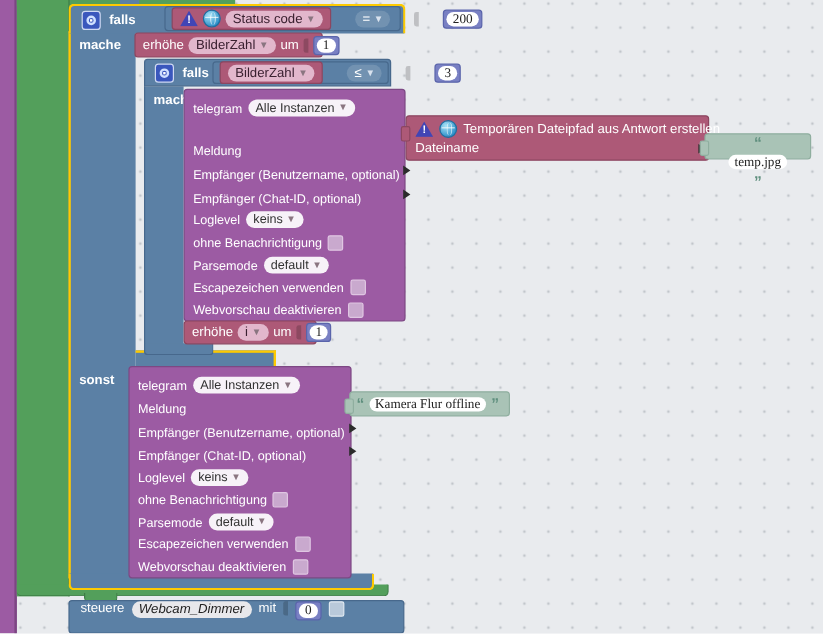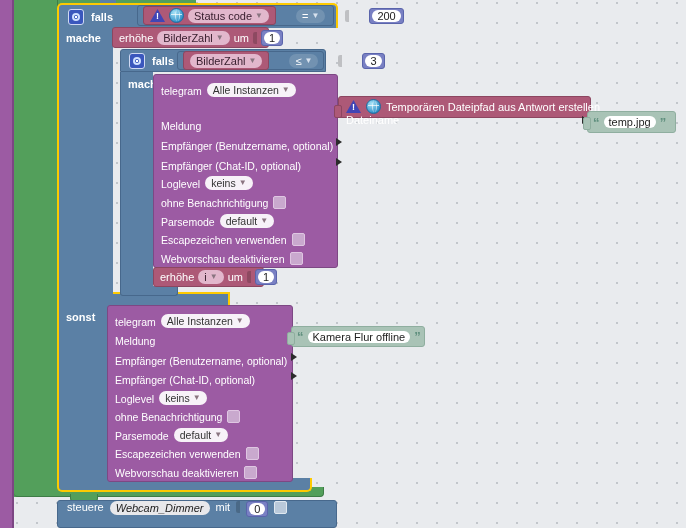--- a/index.html
+++ b/index.html
@@ -41,52 +41,52 @@
   .cmp1{left:137px;top:5px;width:197px;height:21px;}
   .cmp2{left:177px;top:51px;width:147px;height:19px;}
 
   
   .pink{background:#ad5977;border:1px solid #8c4660;border-radius:3px;display:flex;align-items:center;gap:4px;padding:0 6px;}
   .inc1{left:112px;top:27px;width:157px;height:21px;}
   .inc2{left:153px;top:267px;width:111px;height:20px;}
   .getter{height:17px;}
 
   
-  .tempfile{left:338px;top:96px;width:253px;height:22px;background:#ad5977;border:1px solid #8c4660;border-radius:3px;padding:2px 7px;display:flex;flex-direction:column;justify-content:space-around;}
+  .tempfile{left:338px;top:96px;width:253px;height:38px;background:#ad5977;border:1px solid #8c4660;border-radius:3px;padding:2px 7px;display:flex;flex-direction:column;justify-content:space-around;}
   .tf-row{display:flex;align-items:center;gap:5px;position:relative;}
   .left-tab-pink{position:absolute;left:-5px;top:8px;width:6px;height:11px;background:#ad5977;border:1px solid #8c4660;border-radius:2px;}
 
   
   .tg{background:#9c5ba3;border:1px solid #7d4884;border-radius:3px;padding:2px 0;display:flex;flex-direction:column;}
   .tg1{left:153px;top:74px;width:185px;height:194px;}
   .tg2{left:107px;top:305px;width:186px;height:177px;}
   .tg .row{display:flex;align-items:flex-end;gap:5px;padding:0 7px;position:relative;font-size:10.5px;}
   .h20{height:20px;}.h36{height:36px;}.h19{height:19px;}
 
   
   .str{background:#a9c3b6;border:1px solid #8fae9f;border-radius:3px;display:flex;align-items:center;gap:4px;padding:0 5px;color:#5f8f7e;}
-  .str-temp{left:587px;top:111px;width:89px;height:22px;}
+  .str-temp{left:587px;top:111px;width:89px;height:22px;flex-direction:column;}
   .str-kamera{left:291px;top:326px;width:134px;height:21px;}
   .left-tab-sage{position:absolute;left:-5px;top:5px;width:6px;height:11px;background:#a9c3b6;border:1px solid #8fae9f;border-radius:2px;}
   .quote{font-weight:bold;font-size:13px;line-height:1;}
   .q-open::before{content:"\201C";}
   .q-close::before{content:"\201D";}
 
   
   .ctl{left:57px;top:500px;width:280px;height:28px;background:#5b80a5;border:1px solid #47688c;border-radius:3px;display:flex;align-items:flex-start;gap:6px;padding:0 9px;}
 
   
   .field{display:inline-flex;align-items:center;gap:3px;background:rgba(255,255,255,.92);color:#333;border-radius:9px;padding:1px 6px;white-space:nowrap;}
   .field-pink{background:#e2b7cc;color:#3a2030;}
   .field-gray{background:#e8e8eb;color:#222;font-style:italic;}
   .arrow{font-size:8px;color:#8a7580;line-height:1;}
   .op{background:rgba(255,255,255,.14);border-radius:8px;padding:1px 6px;display:inline-flex;align-items:center;gap:3px;}
   .op .arrow{color:#d8e2ee;}
   .numshadow{background:#7980c3;border:1px solid #5a64ab;border-radius:3px;padding:1px 2px;display:inline-flex;}
-  .numfield{background:#fff;color:#222;border-radius:7px;padding:0 5px;white-space:nowrap;}
+  .numfield{background:#fff;color:#222;border-radius:7px;padding:0 5px;white-space:nowrap;font-family:Liberation Serif, serif;}
   .socket{width:4px;height:12px;background:rgba(0,0,0,.18);border-radius:2px 0 0 2px;flex:0 0 auto;}
   .checkbox{width:11px;height:11px;background:#c9a9ce;border:1px solid #dfc6e2;border-radius:2px;flex:0 0 auto;}
   .checkbox-blue{background:#b9c9da;border-color:#dfe8f0;}
 
   
   .gear{position:relative;width:14px;height:14px;background:#3a57bd;border:1px solid #cfd9f2;border-radius:3px;flex:0 0 auto;}
   .gear::before{content:"";position:absolute;inset:3px;border:2px solid #cfe0ff;border-radius:50%;}
   .gear::after{content:"";position:absolute;left:6px;top:6px;width:2px;height:2px;background:#fff;}
   .warn{position:relative;width:15px;height:13px;background:#4145b5;clip-path:polygon(50% 0,100% 100%,0 100%);flex:0 0 auto;}
   .warn::after{content:"!";position:absolute;left:0;right:0;bottom:0;text-align:center;color:#fff;font-size:9px;font-weight:bold;line-height:11px;}

